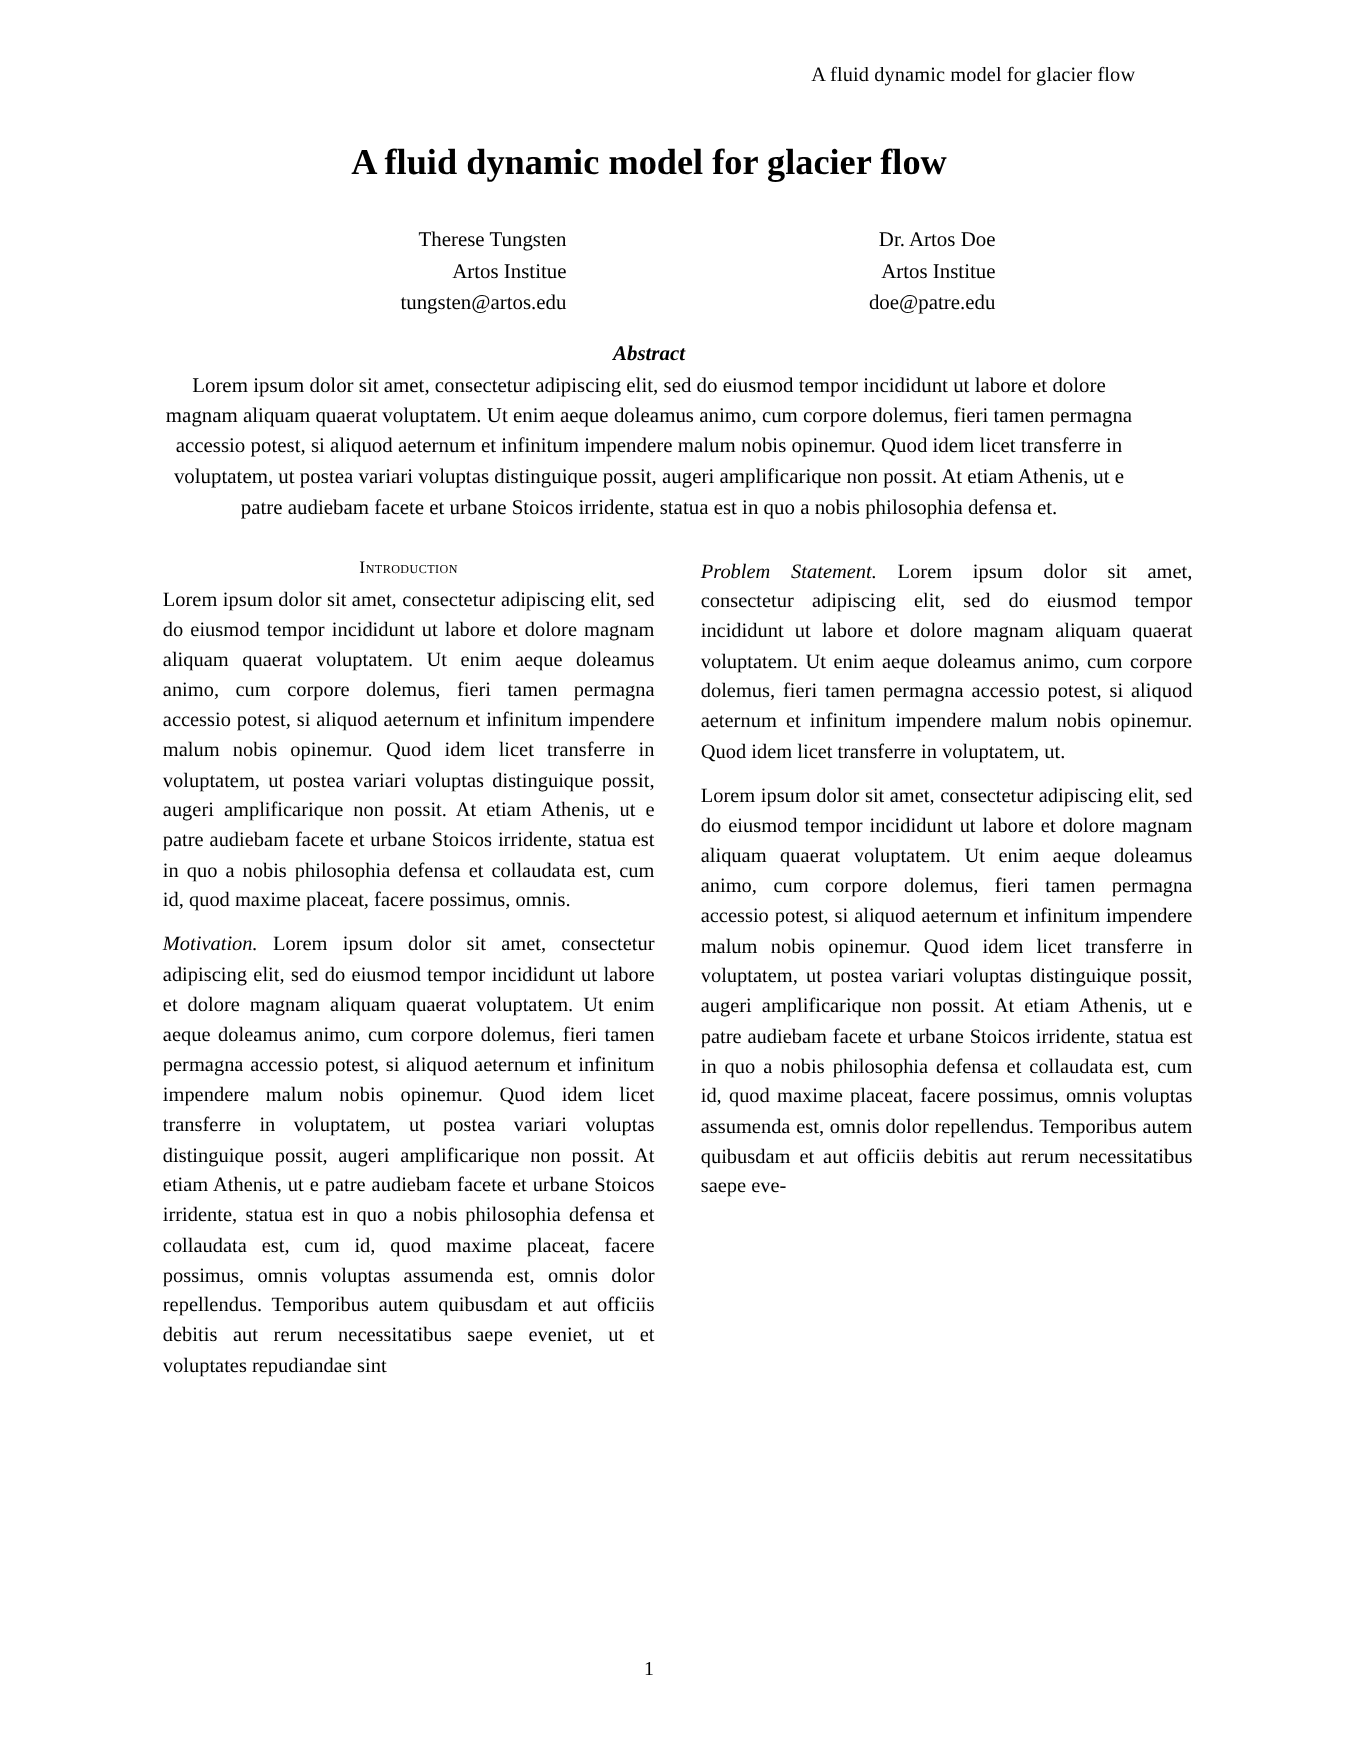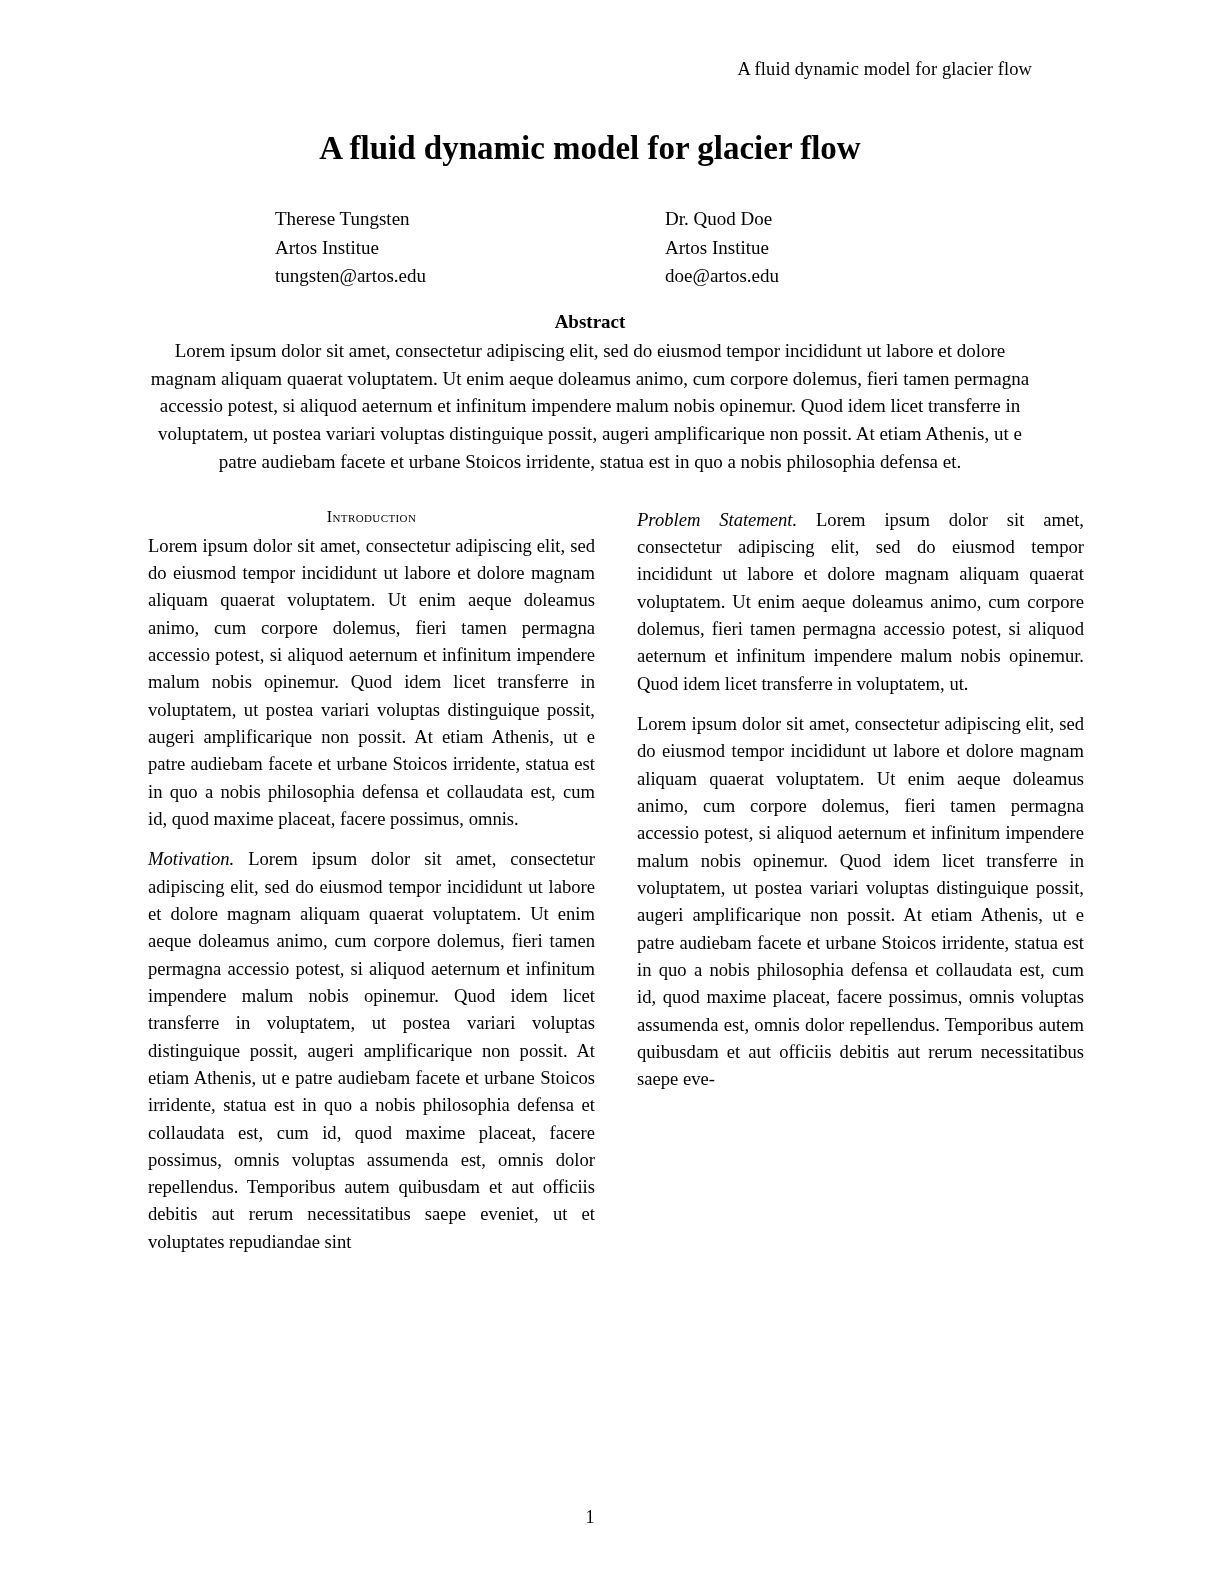--- a/index.html
+++ b/index.html
@@ -37,31 +37,32 @@
     line-height: 1.25;
     margin: 0 0 36px 0;
   }
   .authors {
     display: flex;
     justify-content: center;
     gap: 150px;
     margin: 0 0 20px 0;
   }
   .author {
-    text-align: left;
+    text-align: right;
     font-size: 19px;
     line-height: 1.5;
     min-width: 240px;
   }
   .author div { margin: 0; }
   .abstract-head {
     text-align: center;
     font-size: 19px;
     font-weight: bold;
     margin: 6px 0 4px 0;
+    font-style: italic;
   }
   .abstract-body {
     text-align: center;
     font-size: 19px;
     line-height: 1.46;
     margin: 0 auto;
     width: 100%;
   }
   .columns {
     margin-top: 30px;
@@ -114,23 +115,23 @@
 
   <h1 class="title">A fluid dynamic model for glacier flow</h1>
 
   <div class="authors">
     <div class="author">
       <div>Therese Tungsten</div>
       <div>Artos Institue</div>
       <div>tungsten@artos.edu</div>
     </div>
     <div class="author">
-      <div>Dr. Quod Doe</div>
+      <div>Dr. Artos Doe</div>
       <div>Artos Institue</div>
-      <div>doe@artos.edu</div>
+      <div>doe@patre.edu</div>
     </div>
   </div>
 
   <div class="abstract-head">Abstract</div>
   <div class="abstract-body">Lorem ipsum dolor sit amet, consectetur adipiscing elit, sed do eiusmod tempor incididunt ut labore et dolore magnam aliquam quaerat voluptatem. Ut enim aeque doleamus animo, cum corpore dolemus, fieri tamen permagna accessio potest, si aliquod aeternum et infinitum impendere malum nobis opinemur. Quod idem licet transferre in voluptatem, ut postea variari voluptas distinguique possit, augeri amplificarique non possit. At etiam Athenis, ut e patre audiebam facete et urbane Stoicos irridente, statua est in quo a nobis philosophia defensa et.</div>
 
   <div class="columns">
 
     <div class="col">
       <div class="section-head">Introduction</div>

